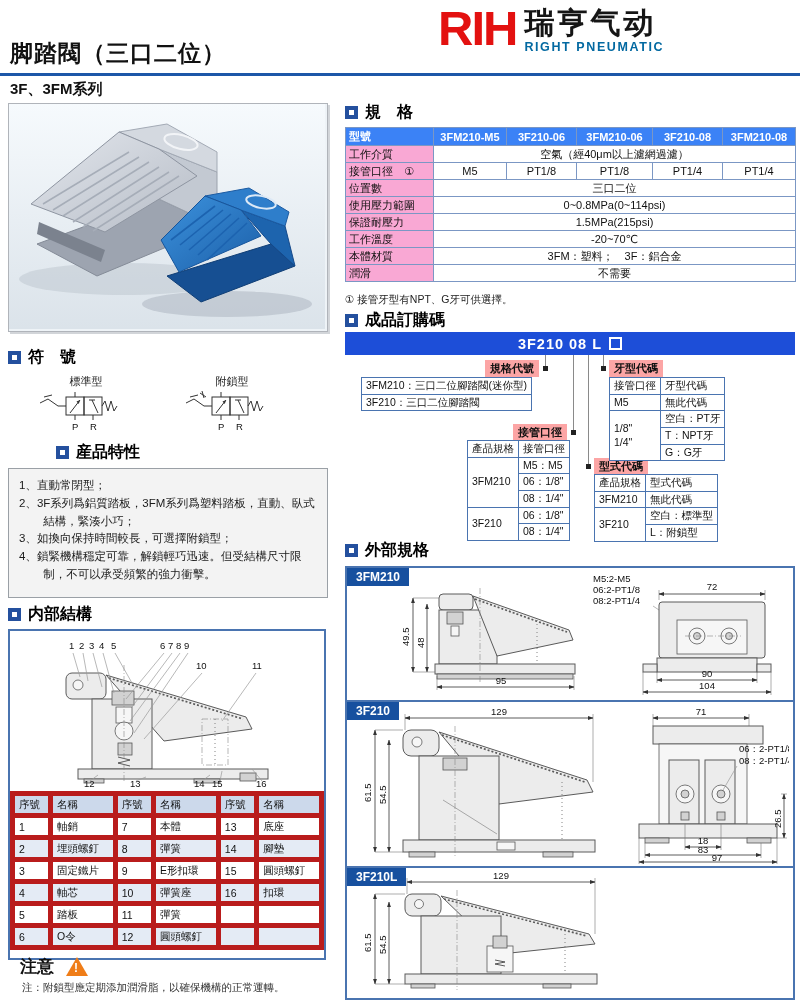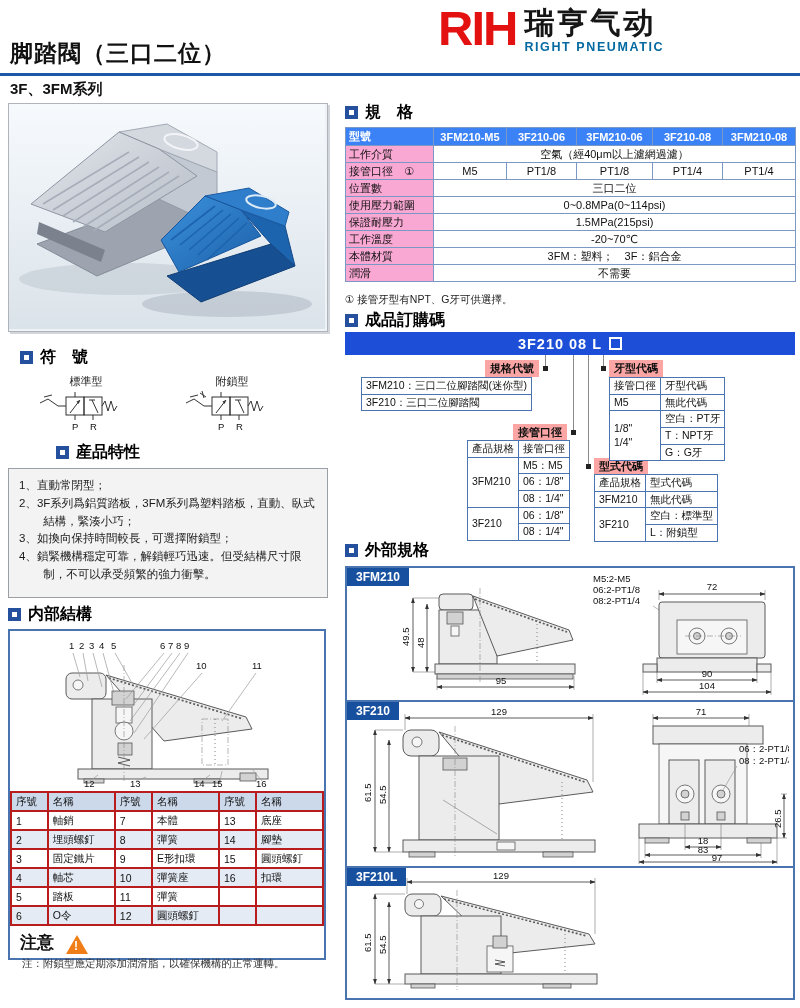--- a/index.html
+++ b/index.html
@@ -22,25 +22,25 @@
              box-shadow:2px 2px 0 #d2d5d9;background:#eef3f7;}
   .symbols{position:absolute;left:22px;top:374px;width:300px;height:64px;display:flex;gap:18px;}
   .sym{width:128px;text-align:center;}
   .sym-label{font-size:11px;color:#222;margin-bottom:0;}
   .features-box{position:absolute;left:8px;top:468px;width:298px;height:112px;background:#f3f3f3;
                 border:1px solid #9aa0a6;padding:8px 10px;font-size:11.5px;line-height:1.55;color:#1a1a1a;}
   .features-box ul{margin:0;padding:0;list-style:none;}
   .features-box li{padding-left:2.1em;text-indent:-2.1em;}
   .internal-box{position:absolute;left:8px;top:629px;width:314px;height:327px;border:2px solid #4a74b0;background:#fff;}
   .parts{margin:2px auto 0 auto;border-collapse:collapse;}
-  .parts td{border:2px solid #b91c1c;padding:0 4px;height:17px;font-size:10.5px;background:#fff;}
+  .parts td{border:5px solid #b91c1c;padding:0 4px;height:17px;font-size:10.5px;background:#fff;}
   .parts tr.hd td{background:#ccd9eb;}
   .parts tr.alt td{background:#e4ebf5;}
   .c-no{width:30px;} .c-nm{width:66px;}
-  .notice-row{display:flex;align-items:flex-end;gap:12px;margin:5px 0 0 10px;}
+  .notice-row{display:flex;align-items:center;gap:12px;margin:5px 0 0 10px;}
   .notice-txt{font-size:17px;font-weight:800;}
   .warn{position:relative;width:0;height:0;border-left:11px solid transparent;border-right:11px solid transparent;
         border-bottom:19px solid #ef7d18;}
   .warn::after{content:"!";position:absolute;left:-3px;top:4px;color:#fff;font-size:12px;font-weight:800;}
   .int-note{margin:3px 10px 0 12px;font-size:10.5px;color:#333;}
   
   .spec{position:absolute;left:345px;top:127px;border-collapse:collapse;table-layout:fixed;}
   .spec th,.spec td{border:1px solid #7b97c4;padding:0 3px;height:16px;text-align:center;font-size:11px;overflow:hidden;white-space:nowrap;}
   .spec th{background:#3b82f6;color:#fff;font-weight:700;height:17px;}
   .spec th.lblh{text-align:left;}
@@ -136,21 +136,21 @@
             <line x1="171" y1="141" x2="214" y2="106"></line>
           <line x1="180" y1="146" x2="222" y2="110"></line>
             <line x1="189" y1="151" x2="230" y2="114"></line>
           <line x1="198" y1="156" x2="238" y2="119"></line>
         </g>
         <ellipse cx="252" cy="98" rx="15" ry="6" fill="none" stroke="#dce9f6" stroke-width="2" transform="rotate(12 252 98)"></ellipse>
       </g>
     </svg>
   </div>
 
-  <div class="sec-title" style="left:20px;top:347px;">
+  <div class="sec-title" style="left:8px;top:347px;">
     <span class="bull"></span>
     <span>符　號</span>
   </div>
   <div class="symbols">
     <div class="sym">
       <div class="sym-label">標準型</div>
       <svg width="112" height="46" viewBox="0 0 112 46">
         <g class="sym-ln">
           <rect x="36" y="8" width="18" height="18"></rect>
             <rect x="54" y="8" width="18" height="18"></rect>

